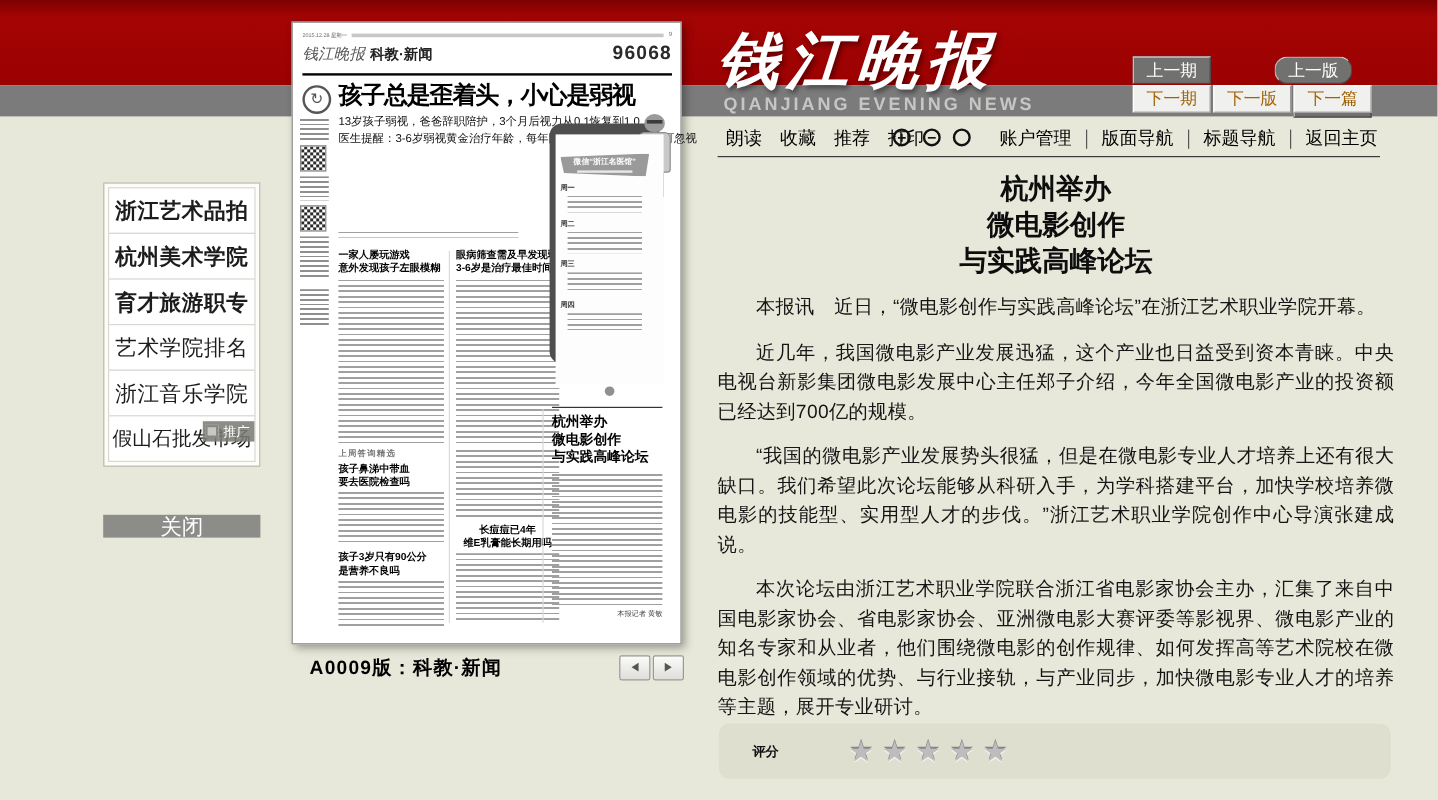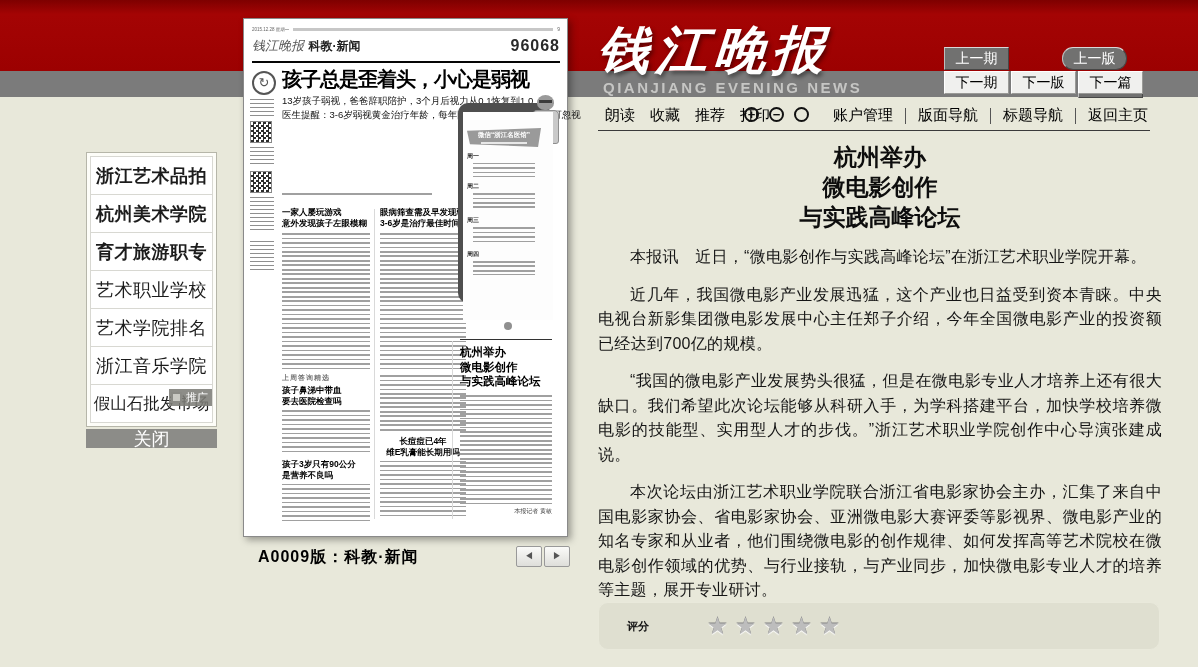--- a/index.html
+++ b/index.html
@@ -17,21 +17,21 @@
   .logo-cn { left:598px; top:16px; width:330px; font-family:"DejaVu Serif", serif;
     font-size:52px; font-weight:bold; font-style:italic; color:#fff; letter-spacing:6px;
     transform:skewX(-4deg); text-shadow:2px 3px 4px rgba(0,0,0,.45); white-space:nowrap; }
   .logo-en { left:603px; top:79px; font-size:15px; font-weight:bold; color:#c6c6c4;
     letter-spacing:2.5px; white-space:nowrap; }
 
   
   .navbtn { width:65px; height:23px; text-align:center; line-height:21px; font-size:14px; cursor:pointer; }
   .navbtn.up { background:#717170; color:#fff; border:1px solid #474746;
     border-top-color:#d8d8d8; border-left-color:#bdbdbd; }
-  .navbtn.down { background:#f0f0ee; color:#000000; border:1px solid #9a9a97;
+  .navbtn.down { background:#f0f0ee; color:#a16207; border:1px solid #9a9a97;
     border-top-color:#fff; border-left-color:#fff; }
 
   
   .toolbar-left { left:605px; top:106px; display:flex; gap:15px; font-size:15px; color:#000; }
   .toolbar-left span { cursor:pointer; }
   .zoomicons { left:744px; top:107px; display:flex; gap:10px; }
   .zi { width:15px; height:15px; border:2px solid #111; border-radius:50%;
     font-size:13px; font-weight:bold; line-height:11px; text-align:center; color:#111; cursor:pointer; }
   .toolbar-right { right:50px; top:106px; display:flex; align-items:center; font-size:15px; color:#000; }
   .toolbar-right span.lnk { cursor:pointer; }
@@ -155,21 +155,20 @@
   <span class="lnk">标题导航</span>
   <span class="sep"></span>
   <span class="lnk">返回主页</span>
 </div>
 <div class="abs toolbar-rule"></div>
 
 <div class="abs sidebar">
   <div class="ad-item b">浙江艺术品拍</div>
   <div class="ad-item b">杭州美术学院</div>
   <div class="ad-item b">育才旅游职专</div>
-  <div class="ad-item">艺术职业学校</div>
   <div class="ad-item">艺术学院排名</div>
   <div class="ad-item">浙江音乐学院</div>
   <div class="ad-item tight">假山石批发市场</div>
   <div class="promo-badge">
     <span class="promo-ico"></span>
     <span>推广</span>
   </div>
 </div>
 <div class="abs close-bar">关闭</div>
 

